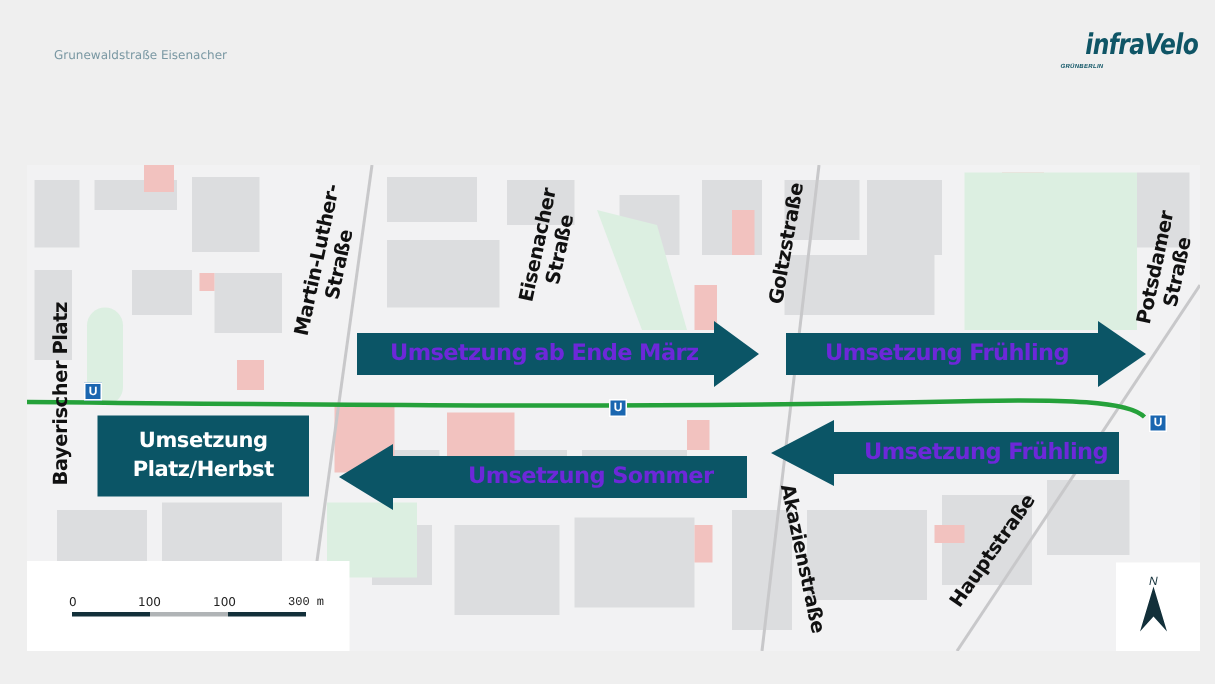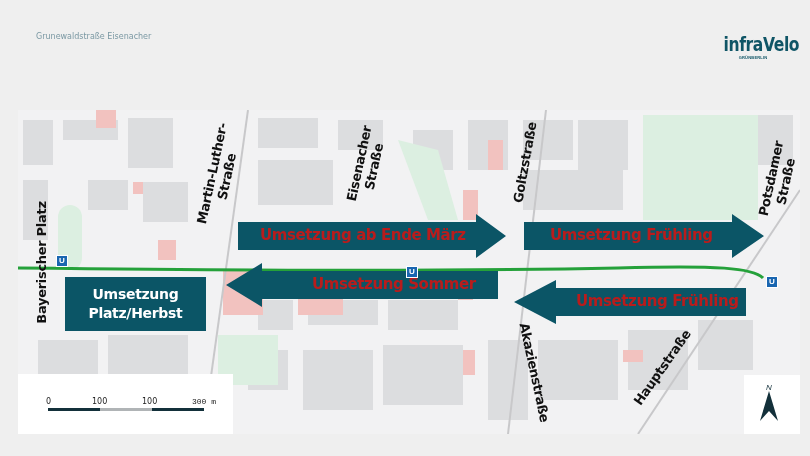--- a/index.html
+++ b/index.html
@@ -1,25 +1,25 @@
 <!DOCTYPE html>
 <html><head>
 <meta charset="utf-8">
 <style>
   html, body { margin:0; padding:0; }
   body { width:810px; height:456px; background:#efefef; position:relative; overflow:hidden; font-family:"Liberation Sans", sans-serif; }
   .doc-title { position:absolute; left:36px; top:32px; font-size:8px; color:#7a98a3; font-family:"DejaVu Sans", sans-serif; }
-  .logo { position:absolute; left:707px; top:34px; text-align:center; }
+  .logo { position:absolute; left:707px; top:20px; text-align:left;font-style:italic; }
   .logo-main { font-size:19px; font-weight:bold; color:#0f5566; letter-spacing:-0.5px; font-family:"DejaVu Sans", sans-serif; transform:scaleX(0.82); transform-origin:right; display:block; line-height:20px; }
   .logo-sub { font-size:4px; color:#0f5566; font-weight:bold; display:block; margin-top:1px; letter-spacing:0.2px; }
   .map { position:absolute; left:18px; top:110px; width:782px; height:324px; background:#f2f2f3; overflow:hidden; }
   .map svg.base { position:absolute; left:0; top:0; }
   .arrow { position:absolute; }
   .arrow svg { position:absolute; left:0; top:0; }
-  .arrow-label { position:absolute; color:#b91c1c; font-weight:bold; font-size:15px; white-space:nowrap; font-family:"DejaVu Sans", sans-serif; letter-spacing:-0.4px; }
+  .arrow-label { position:absolute; color:#6d28d9; font-weight:bold; font-size:15px; white-space:nowrap; font-family:"DejaVu Sans", sans-serif; letter-spacing:-0.4px; }
   .box { position:absolute; background:#0b5566; color:#fff; font-weight:bold; font-size:14px; text-align:center; line-height:19px; font-family:"DejaVu Sans", sans-serif; letter-spacing:-0.3px; display:flex; align-items:center; justify-content:center; flex-direction:column; }
   .street { position:absolute; font-weight:bold; font-size:13px; color:#111; white-space:nowrap; text-align:center; line-height:15px; font-family:"DejaVu Sans", sans-serif; letter-spacing:-0.3px; }
   .ubahn { position:absolute; width:10px; height:10px; background:#1a66b0; color:#fff; font-size:8px; font-weight:bold; text-align:center; line-height:10px; border:1px solid #fff; }
   .scale { position:absolute; left:0; top:264px; width:215px; height:60px; background:#fff; }
   .scale-label { position:absolute; top:23px; font-size:8px; color:#222; font-family:"DejaVu Sans", sans-serif; }
   .north { position:absolute; right:0; top:265px; width:56px; height:59px; background:#fff; }
 </style>
 </head>
 <body>
 
@@ -98,21 +98,21 @@
       </svg>
     <span class="arrow-label" style="left:22px;top:12px;">Umsetzung ab Ende März</span>
   </div>
   <div class="arrow" style="left:506px;top:104px;width:240px;height:44px;">
     <svg width="240" height="44">
         <polygon points="0,8 208,8 208,0 240,22 208,44 208,36 0,36" fill="#0b5566"></polygon>
       </svg>
     <span class="arrow-label" style="left:26px;top:12px;">Umsetzung Frühling</span>
   </div>
 
-  <div class="arrow" style="left:208px;top:153px;width:272px;height:44px;">
+  <div class="arrow" style="left:208px;top:186px;width:272px;height:44px;">
     <svg width="272" height="44">
         <polygon points="0,22 36,0 36,8 272,8 272,36 36,36 36,44" fill="#0b5566"></polygon>
       </svg>
     <span class="arrow-label" style="left:86px;top:12px;">Umsetzung Sommer</span>
   </div>
   <div class="arrow" style="left:496px;top:170px;width:232px;height:44px;">
     <svg width="232" height="44">
         <polygon points="0,22 42,0 42,8 232,8 232,36 42,36 42,44" fill="#0b5566"></polygon>
       </svg>
     <span class="arrow-label" style="left:62px;top:12px;">Umsetzung Frühling</span>

